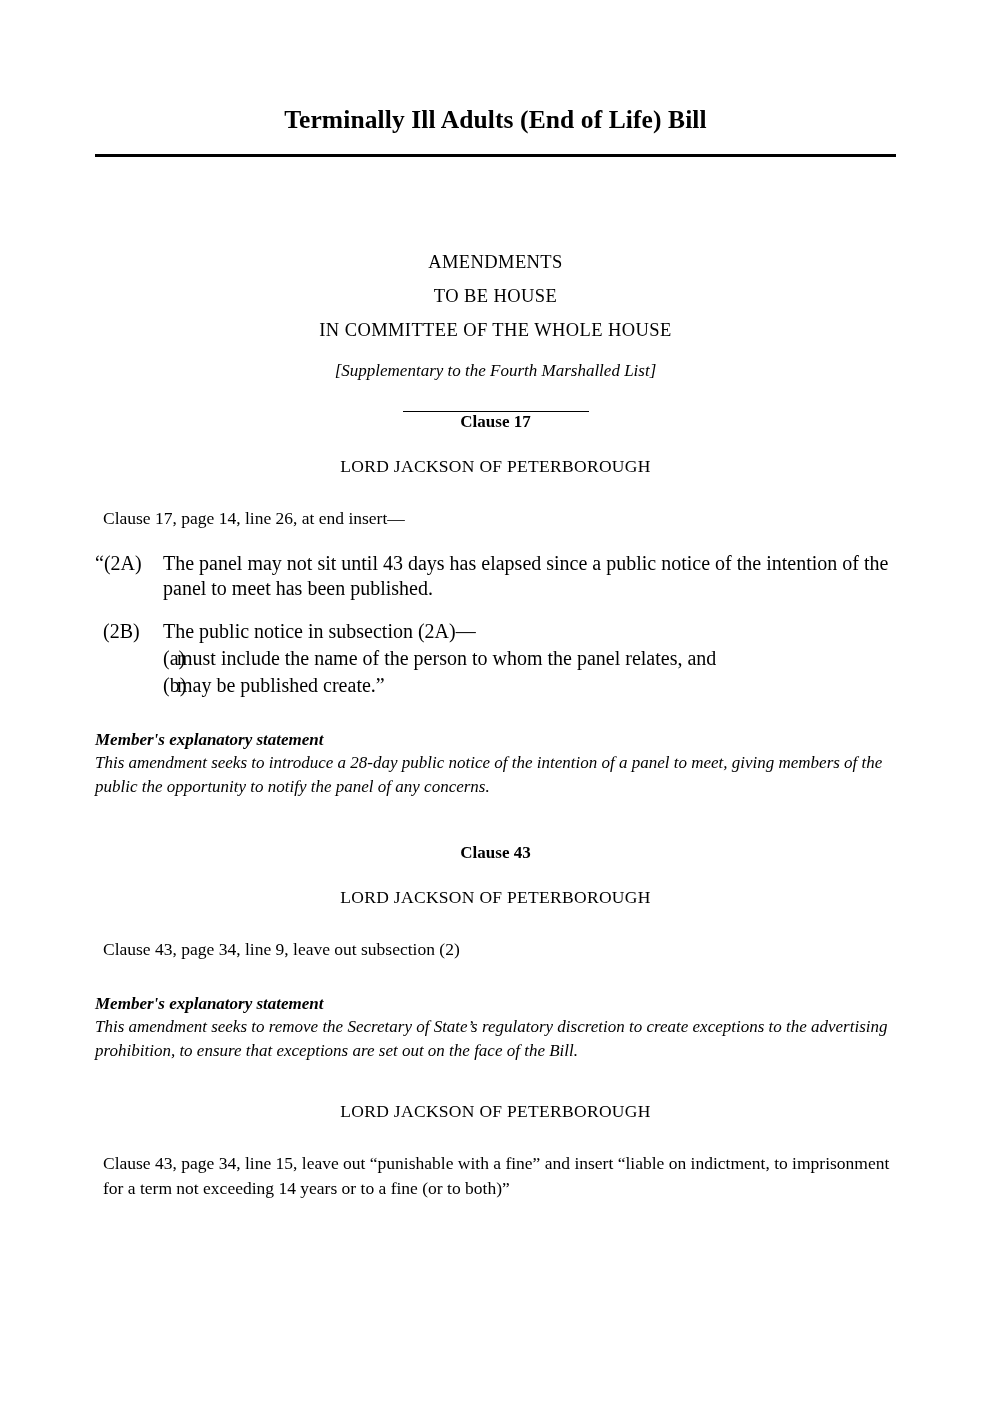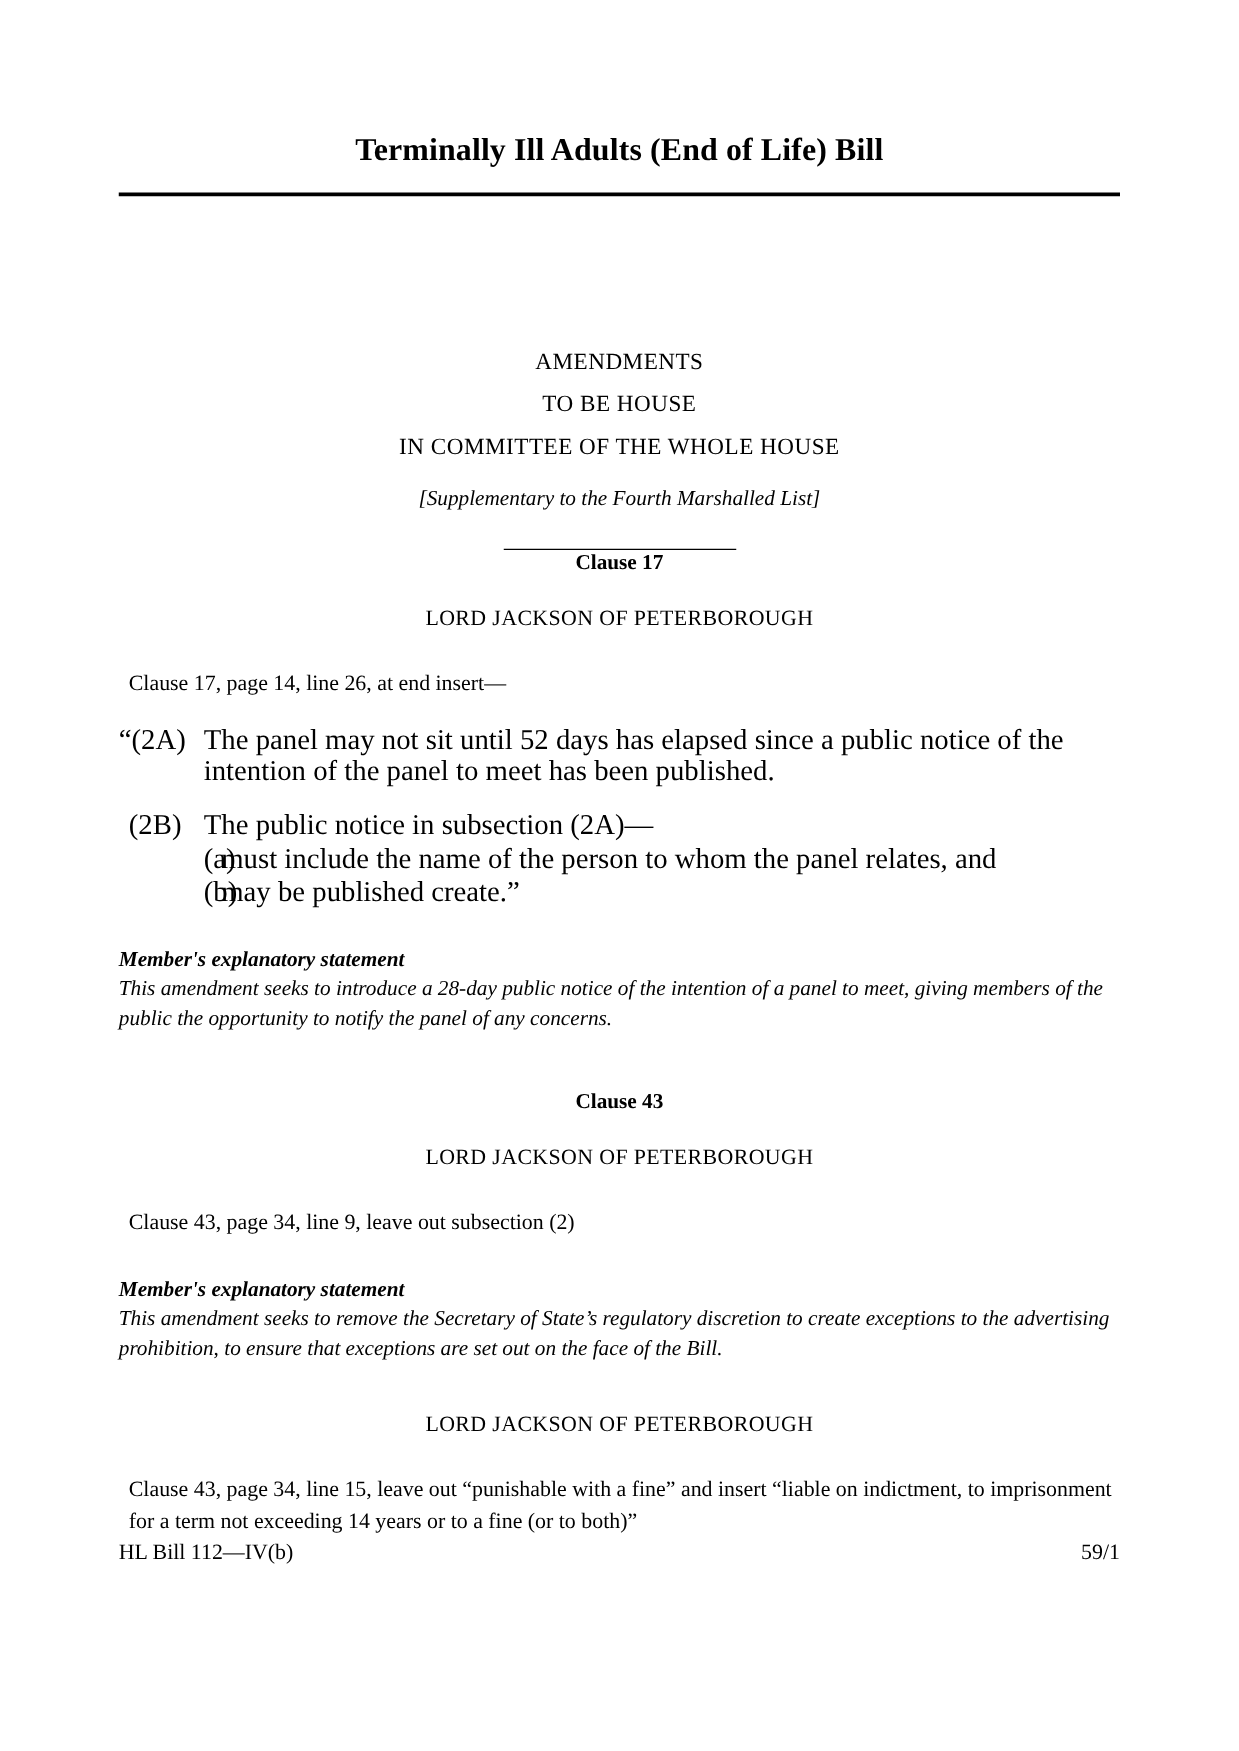--- a/index.html
+++ b/index.html
@@ -33,21 +33,21 @@
   .title-rule {
     margin: 19px 0 0 0;
     border: none;
     border-top: 2.5px solid #000;
     border-bottom: 1px solid #000;
     height: 2px;
     box-sizing: border-box;
   }
   .heading-block {
     text-align: center;
-    margin-top: 116px;
+    margin-top: 88px;
   }
   .heading-block .h-line {
     font-size: 18.5px;
     line-height: 34px;
     letter-spacing: 0.4px;
   }
   .heading-block .h-sub {
     font-size: 17px;
     font-style: italic;
     line-height: 34px;
@@ -71,21 +71,21 @@
     margin-top: 24px;
   }
   .amend-line {
     font-size: 17.5px;
     line-height: 25px;
     margin-top: 29px;
     padding-left: 8px;
   }
   .quoted {
     margin-top: 20px;
-    font-size: 23px;
+    font-size: 20px;
     line-height: 25px;
   }
   .q-row {
     display: flex;
     align-items: flex-start;
   }
   .q-row + .q-row { margin-top: 18px; }
   .q-num {
     width: 68px;
     flex: 0 0 68px;
@@ -149,21 +149,21 @@
   </div>
 
   <div>
     <div class="clause-head">Clause 17</div>
     <div class="member">LORD JACKSON OF PETERBOROUGH</div>
     <div class="amend-line">Clause 17, page 14, line 26, at end insert—</div>
 
     <div class="quoted">
       <div class="q-row">
         <div class="q-num indent-open">“(2A)</div>
-        <div class="q-text">The panel may not sit until 52 days has elapsed since a public notice of the intention of the panel to meet has been published.</div>
+        <div class="q-text">The panel may not sit until 43 days has elapsed since a public notice of the intention of the panel to meet has been published.</div>
       </div>
       <div class="q-row">
         <div class="q-num indent-plain">(2B)</div>
         <div class="q-text">The public notice in subsection (2A)—</div>
       </div>
       <div class="sub-row">
         <div class="sub-letter">(a)</div>
         <div class="sub-text">must include the name of the person to whom the panel relates, and</div>
       </div>
       <div class="sub-row">
@@ -182,18 +182,14 @@
     <div class="amend-line">Clause 43, page 34, line 9, leave out subsection (2)</div>
     <div class="expl-head">Member's explanatory statement</div>
     <div class="expl-body">This amendment seeks to remove the Secretary of State’s regulatory discretion to create exceptions to the advertising prohibition, to ensure that exceptions are set out on the face of the Bill.</div>
   </div>
 
   <div>
     <div class="member" style="margin-top:38px;">LORD JACKSON OF PETERBOROUGH</div>
     <div class="amend-line">Clause 43, page 34, line 15, leave out “punishable with a fine” and insert “liable on indictment, to imprisonment for a term not exceeding 14 years or to a fine (or to both)”</div>
   </div>
 
-  <div class="footer">
-    <div class="left">HL Bill 112—IV(b)</div>
-    <div class="right">59/1</div>
-  </div>
 
 </div>
 
 </body></html>

